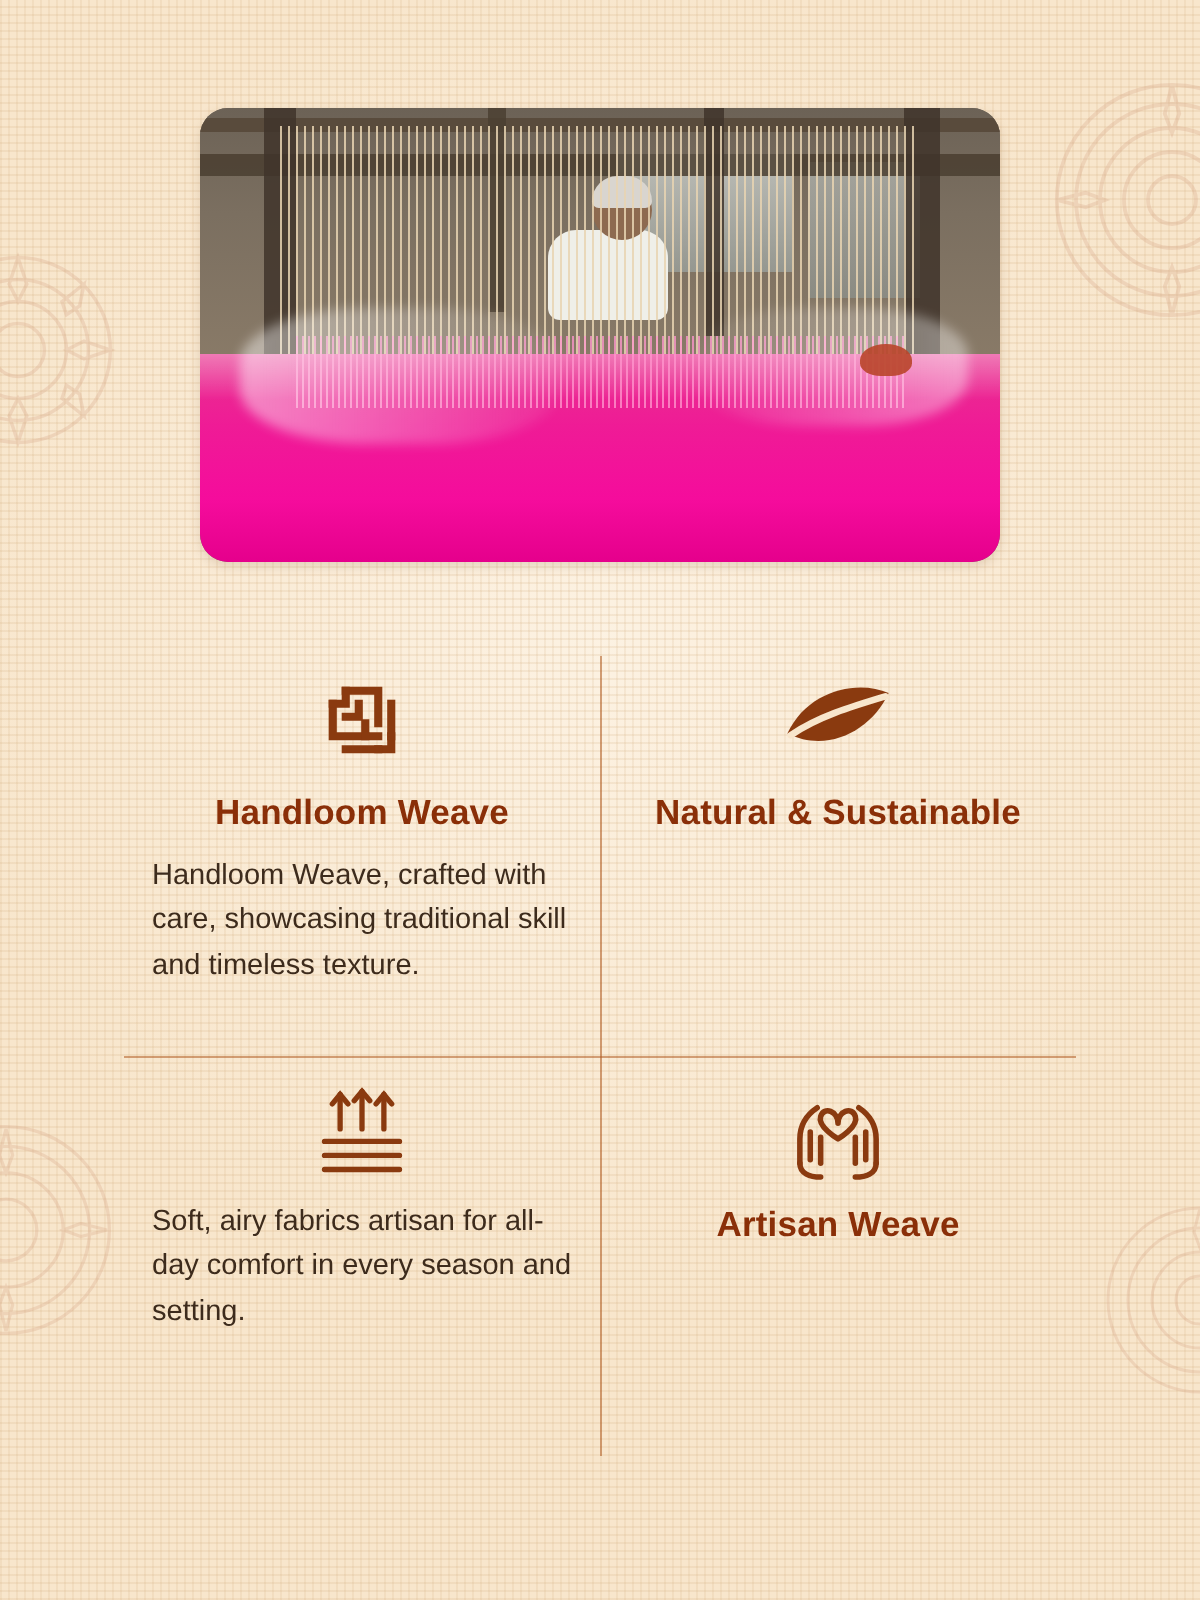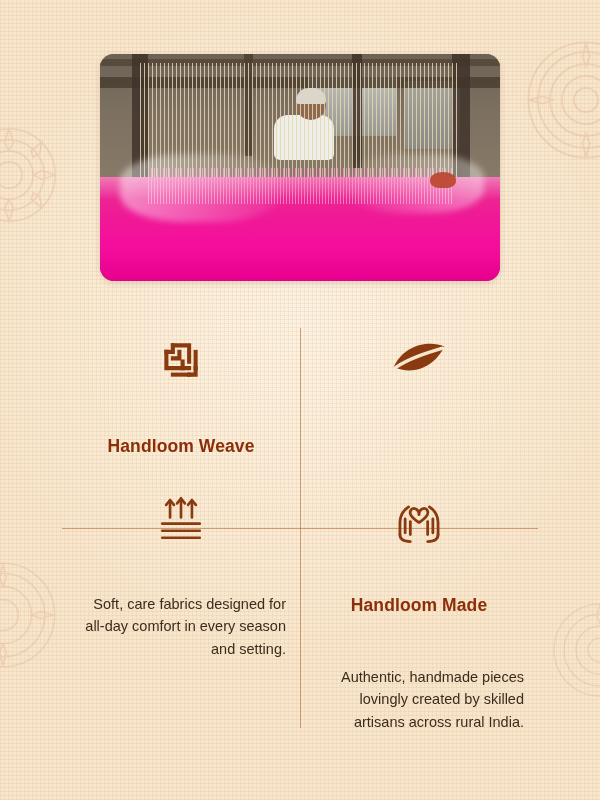--- a/index.html
+++ b/index.html
@@ -170,25 +170,24 @@
     top: 322px;
     width: 476px;
     height: 412px;
     display: grid;
     grid-template-columns: 1fr 1fr;
     grid-template-rows: 1fr 1fr;
   }
   .cell {
     position: relative;
     padding: 10px 14px 14px;
-    text-align: right;
+    text-align: left;
     display: flex;
     flex-direction: column;
     align-items: center;
-    gap: 40px;
   }
   
   .divider-v {
     position: absolute;
     left: 50%;
     top: 6px;
     bottom: 6px;
     width: 1px;
     background: #b05c24;
     opacity: 0.55;
@@ -317,59 +316,60 @@
           <path d="M22 14 L42 14 L42 34"></path>
           <path d="M22 30 L30 30 L30 22"></path>
           <path d="M34 34 L34 42 L42 42"></path>
           <path d="M14 22 L22 22 L22 14"></path>
           <path d="M42 50 L50 50 L50 42"></path>
           <path d="M22 50 L42 50"></path>
           <path d="M50 22 L50 42"></path>
         </svg>
       </div>
       <div class="feat-title">Handloom Weave</div>
+      <div class="feat-desc">Handloom Weave, crafted with care, showcasing traditional skill and timeless texture.</div>
     </div>
 
     <div class="cell">
       <div class="icon">
         <svg width="54" height="40" viewBox="0 0 64 44" fill="currentColor">
           <path d="M2 30 C14 4 44 -2 62 6 C52 28 26 42 2 30 Z"></path>
           <path d="M4 31 C20 20 40 14 60 8" stroke="#f8e6cc" stroke-width="4" fill="none" stroke-linecap="round"></path>
         </svg>
       </div>
+      <div class="feat-title">Natural &amp; Sustainable</div>
     </div>
 
     <div class="cell">
       <div class="icon">
         <svg width="50" height="50" viewBox="0 0 64 64" fill="none" stroke="currentColor" stroke-width="3.4" stroke-linecap="round">
           <path d="M18 30 L18 8"></path>
             <path d="M13 14 L18 8 L23 14"></path>
           <path d="M32 30 L32 6"></path>
             <path d="M27 12 L32 6 L37 12"></path>
           <path d="M46 30 L46 8"></path>
             <path d="M41 14 L46 8 L51 14"></path>
           <path d="M8 38 L56 38"></path>
           <path d="M8 47 L56 47"></path>
           <path d="M8 56 L56 56"></path>
         </svg>
       </div>
-      <div class="feat-desc">Soft, care fabrics designed for all-day comfort in every season and setting.</div>
+      <div class="feat-desc">Soft, airy fabrics artisan for all-day comfort in every season and setting.</div>
     </div>
 
     <div class="cell">
       <div class="icon">
         <svg width="56" height="52" viewBox="0 0 64 60" fill="none" stroke="currentColor" stroke-width="3.2" stroke-linecap="round" stroke-linejoin="round">
           <path d="M32 25 C32 18 24 15 22 21 C20 27 32 34 32 34 C32 34 44 27 42 21 C40 15 32 18 32 25 Z"></path>
           <path d="M20 16 C14 20 10 26 10 34 L10 48"></path>
           <path d="M44 16 C50 20 54 26 54 34 L54 48"></path>
           <path d="M16 30 L16 46"></path>
             <path d="M22 33 L22 48"></path>
           <path d="M48 30 L48 46"></path>
             <path d="M42 33 L42 48"></path>
           <path d="M10 48 C10 54 16 56 22 56"></path>
           <path d="M54 48 C54 54 48 56 42 56"></path>
         </svg>
       </div>
-      <div class="feat-title">Handloom Made</div>
-      <div class="feat-desc">Authentic, handmade pieces lovingly created by skilled artisans across rural India.</div>
+      <div class="feat-title">Artisan Weave</div>
     </div>
   </div>
 </div>
 
 </body></html>

